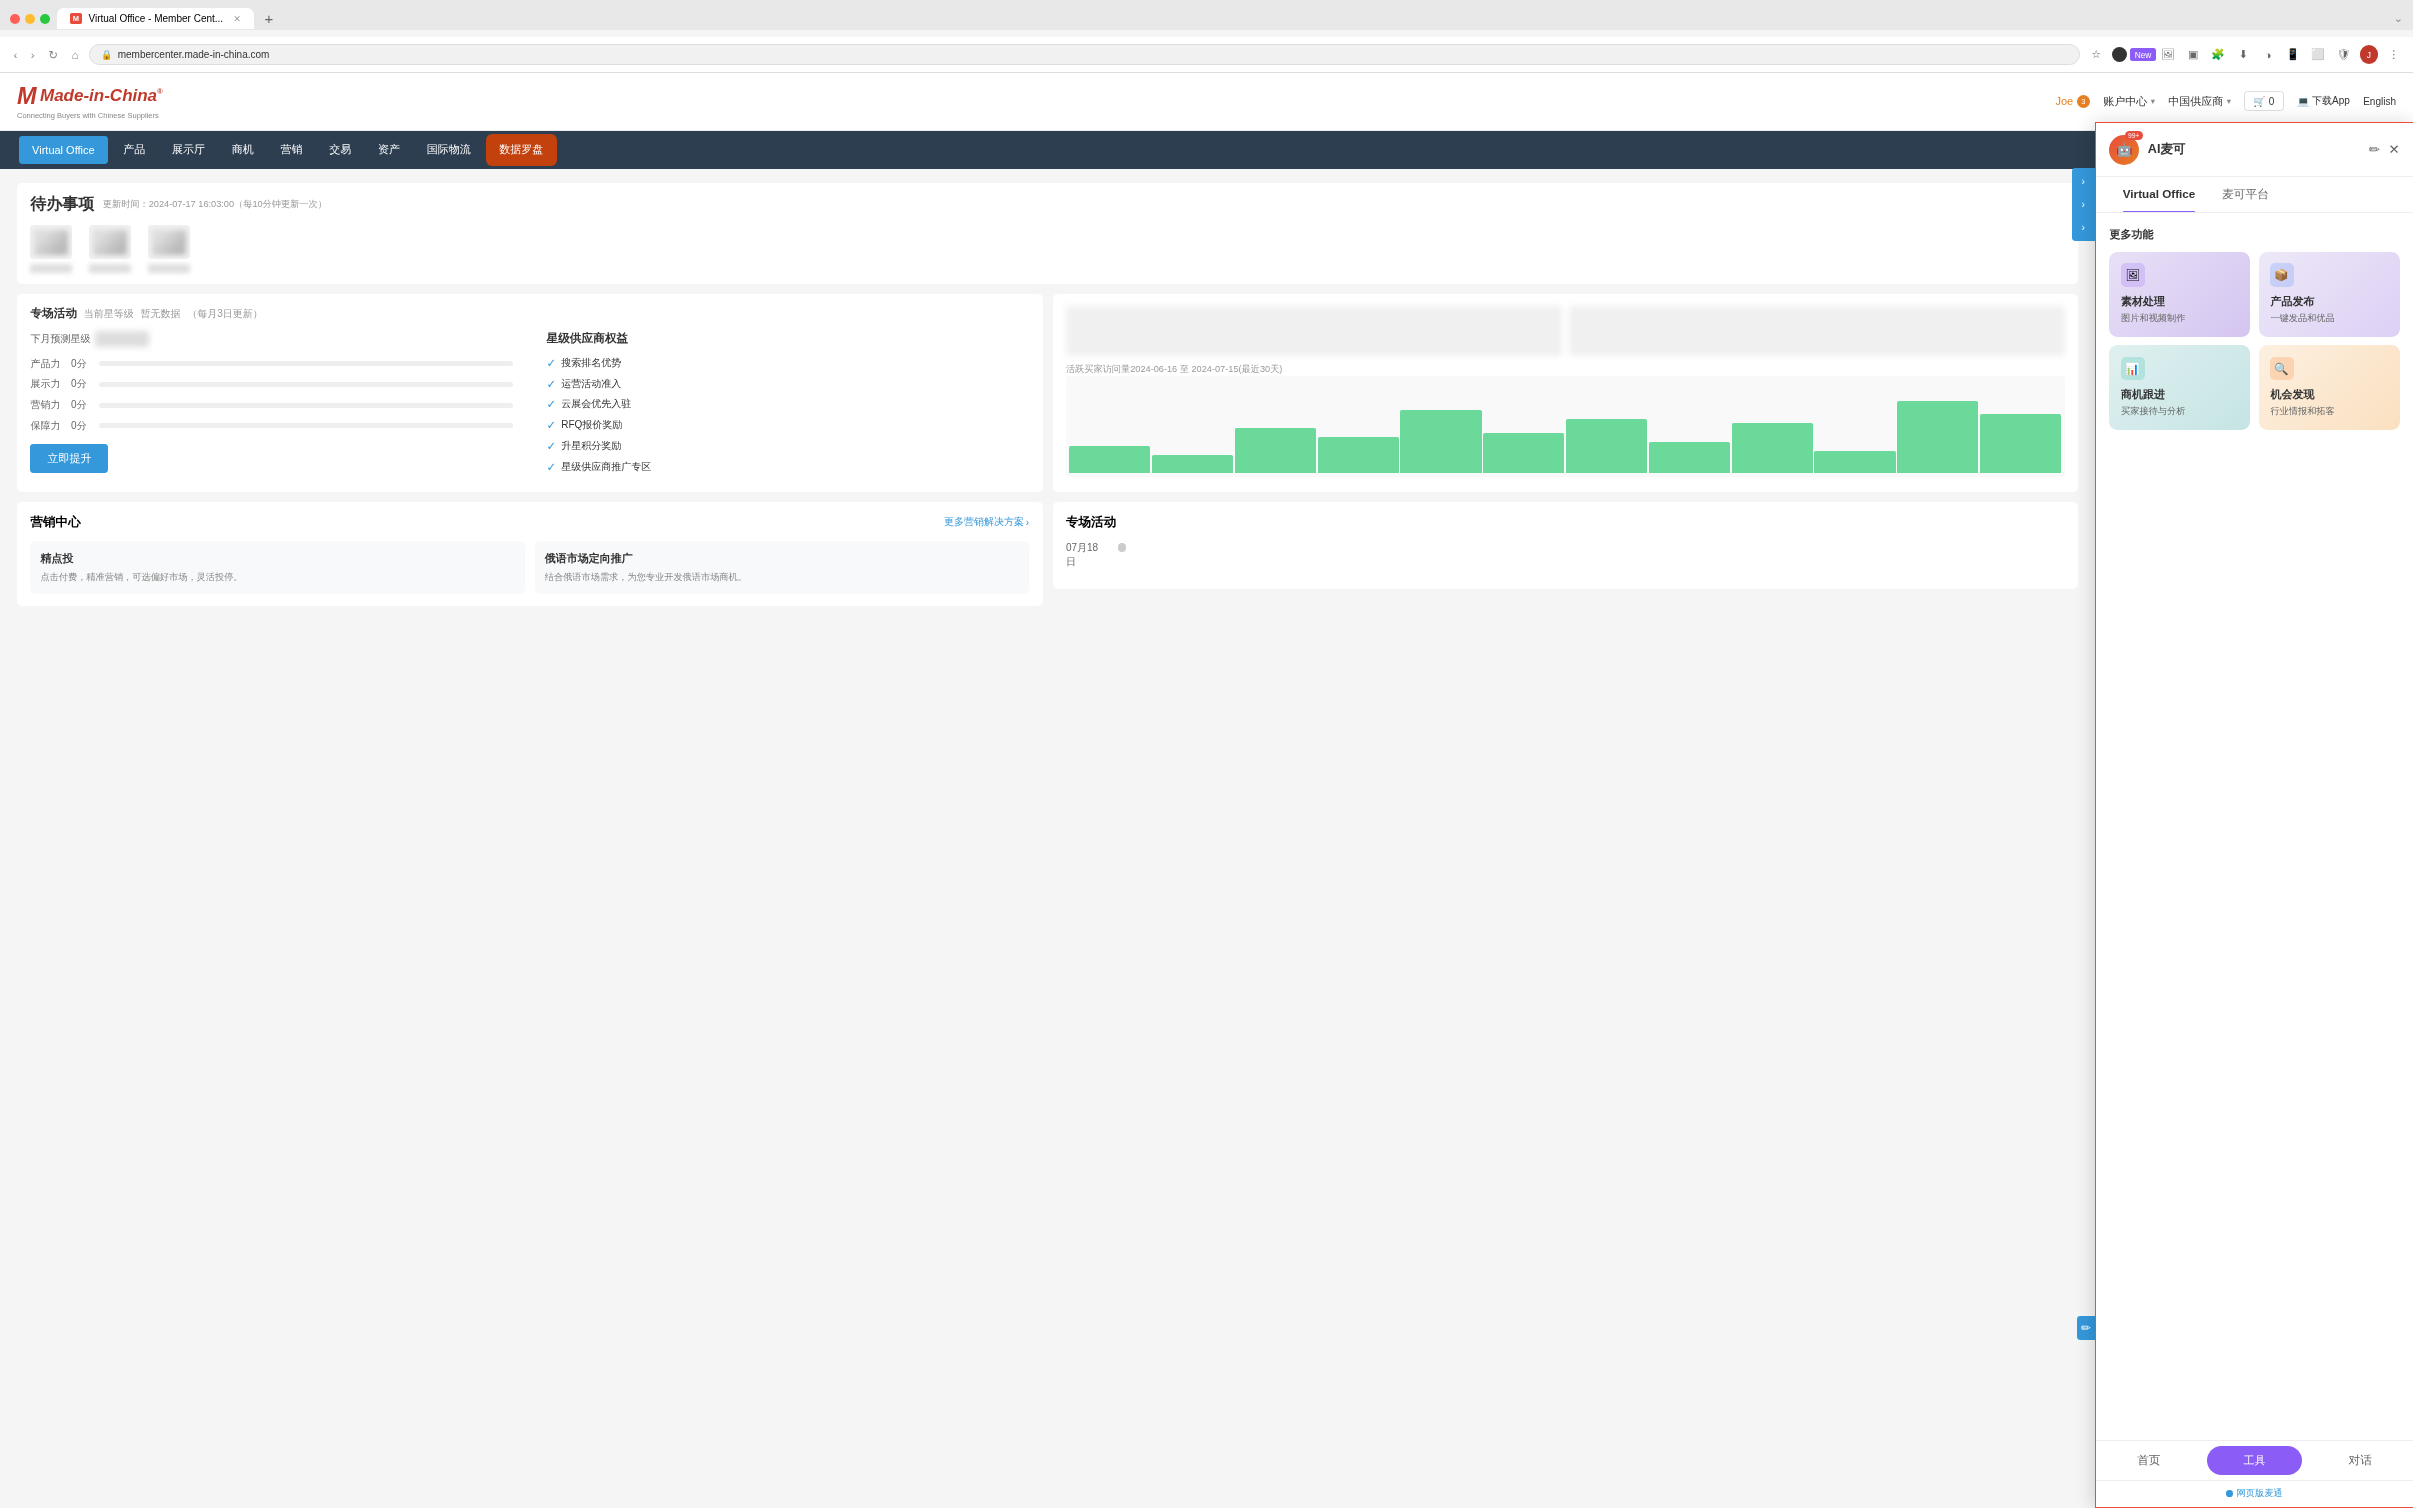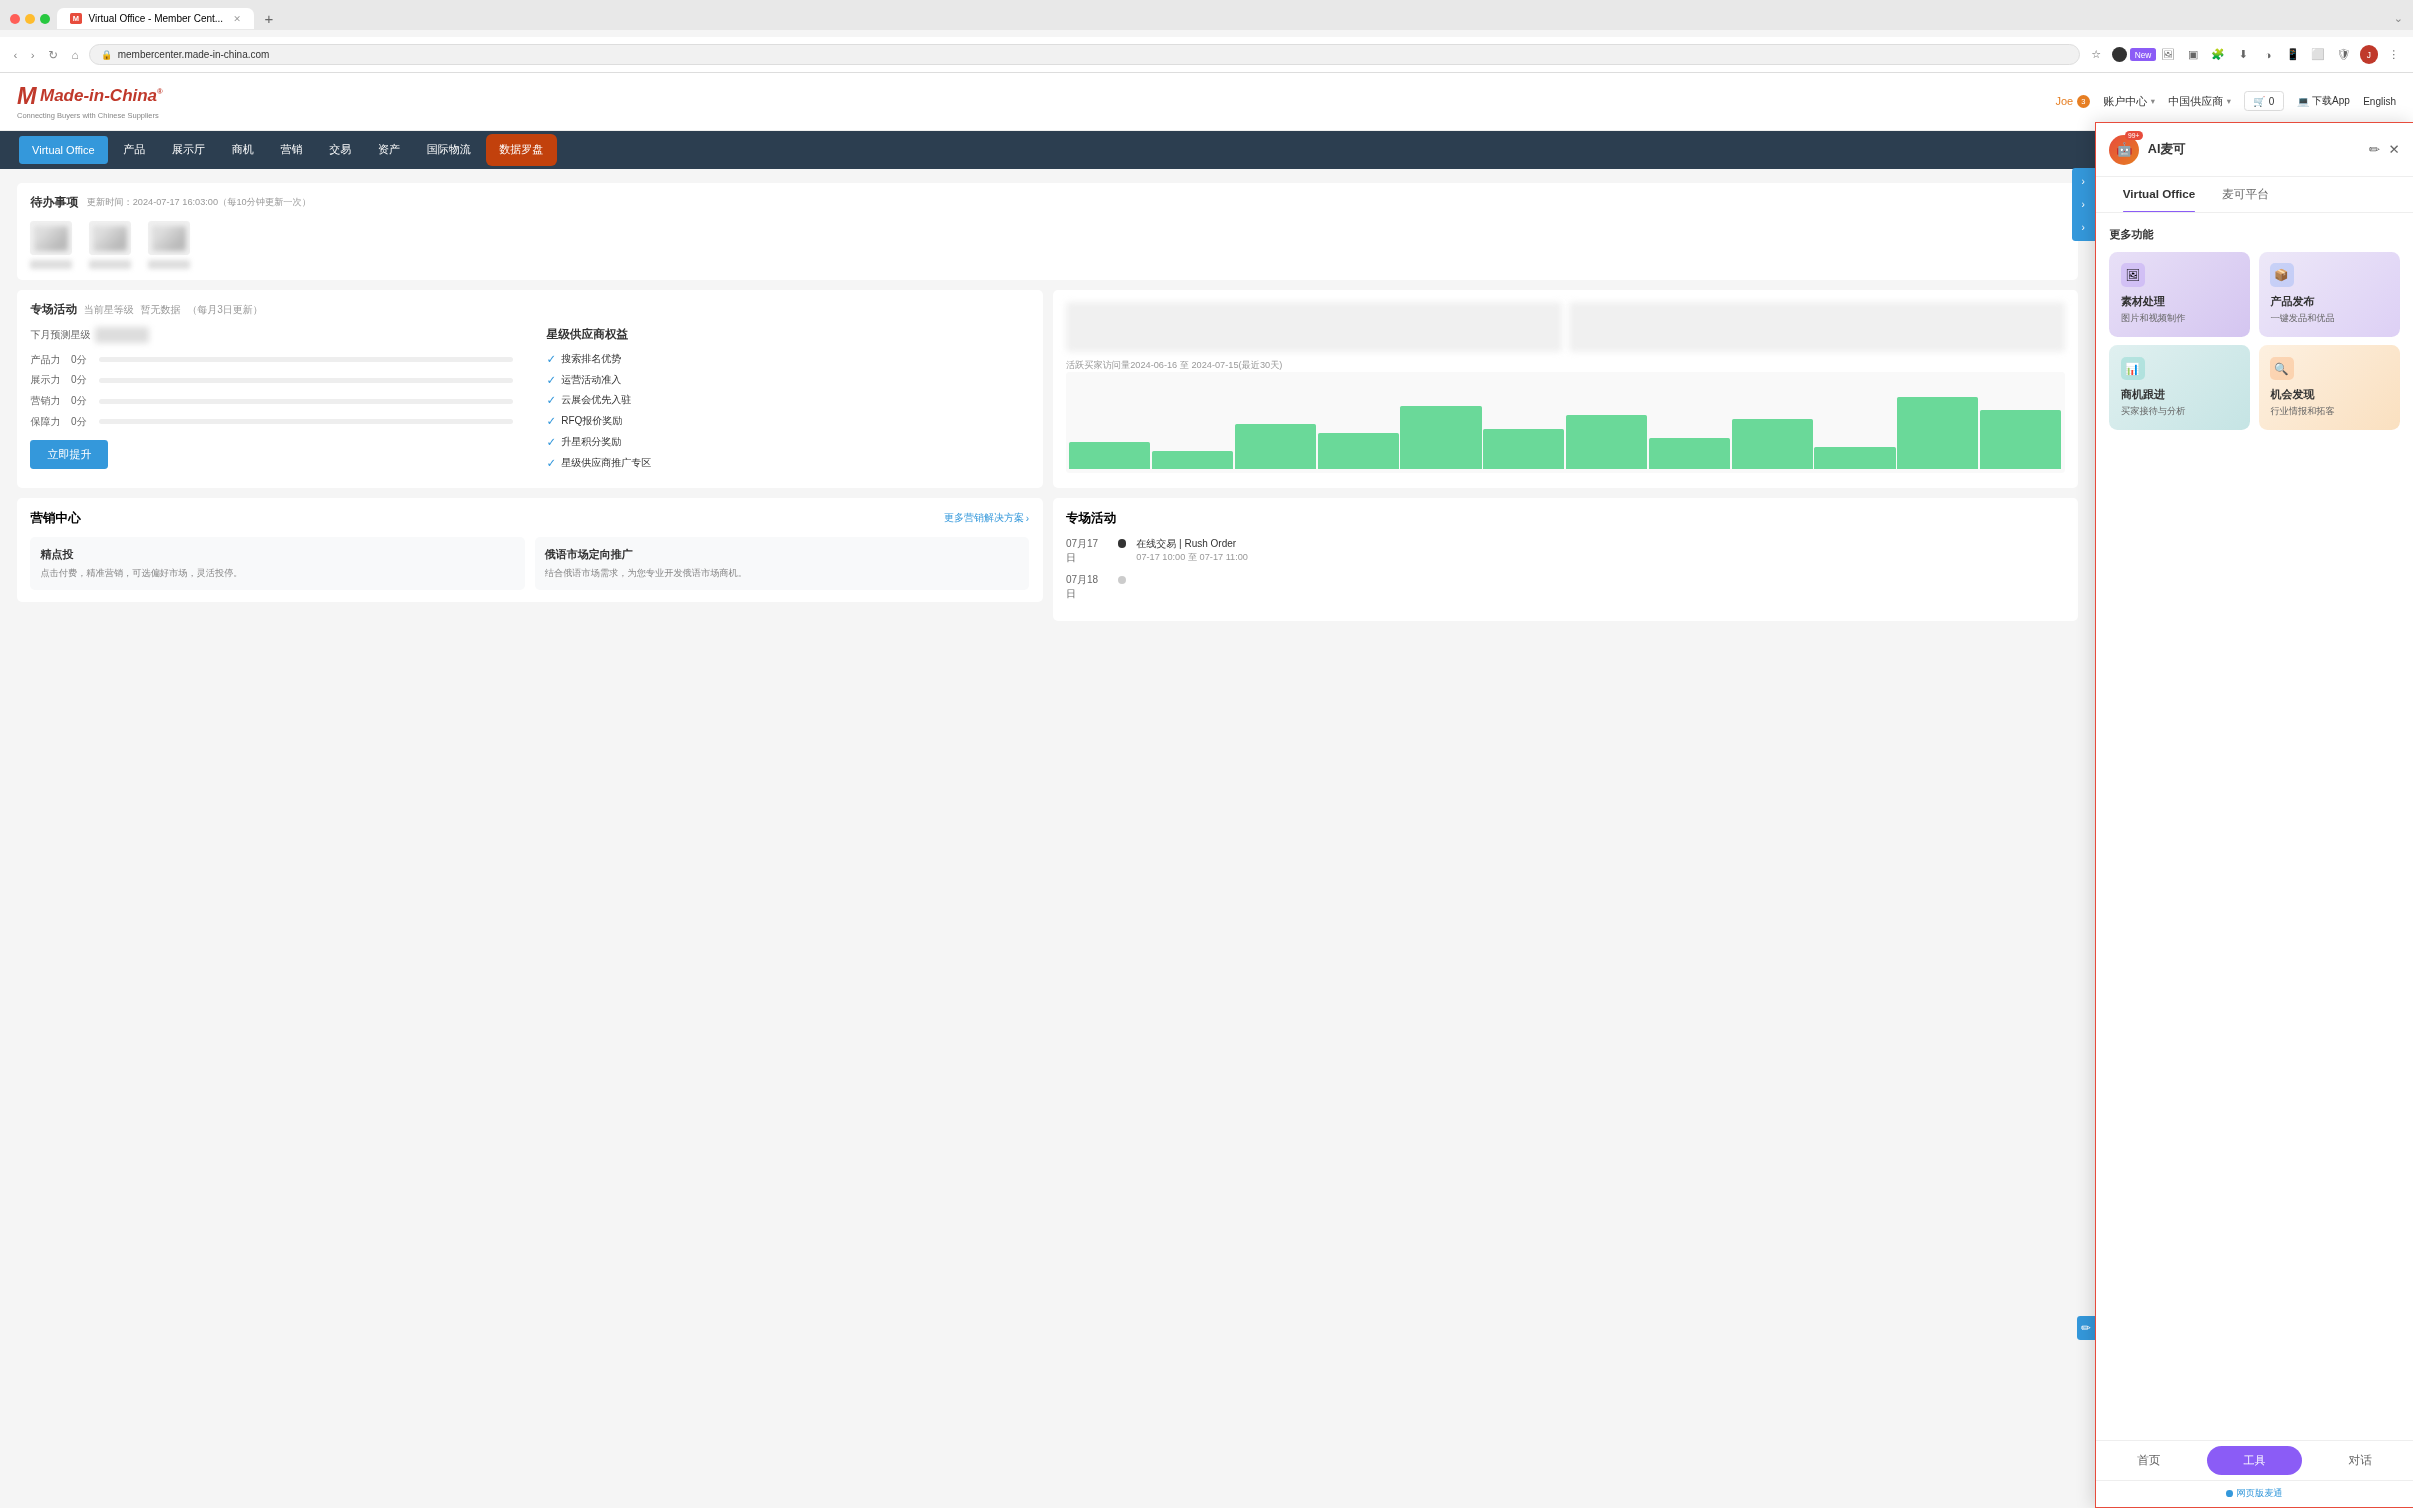--- a/index.html
+++ b/index.html
@@ -48,21 +48,21 @@
     .nav-item { color: white; padding: 11.7px 13.4px; font-size: 11px; cursor: pointer; white-space: nowrap; }
     .nav-item.active { background: #3498db; border-radius: 3.4px; margin: 3.4px 1.7px; padding: 8.4px 13.4px; }
 
     
     .main-content { background: #f5f5f5; padding: 0; overflow: hidden; }
     .content-inner { padding: 13.4px 17px; }
 
     
     .todo-section { background: white; padding: 11.7px 13.4px; margin-bottom: 10px; border-radius: 5px; }
     .section-title-row { display: flex; align-items: center; gap: 8.4px; margin-bottom: 10px; }
-    .section-title { font-size: 12px; font-weight: 600; color: #333; }
+    .section-title { font-size: 16px; font-weight: 600; color: #333; }
     .update-time { font-size: 9.2px; color: #999; }
     .todo-cards { display: flex; gap: 17px; }
     .todo-card { display: flex; flex-direction: column; align-items: center; gap: 5px; }
     .todo-card-icon { width: 42px; height: 34px; background: #f0f0f0; border-radius: 3.4px; display: flex; align-items: center; justify-content: center; }
     .blurred-block { width: 34px; height: 25px; background: linear-gradient(135deg, #ddd 25%, #bbb 75%); border-radius: 2.5px; filter: blur(2.5px); }
     .todo-label { font-size: 9.2px; color: #999; filter: blur(2.5px); background: #ddd; width: 42px; height: 8.4px; border-radius: 1.7px; }
 
     
     .two-col { display: flex; gap: 10px; margin-bottom: 10px; }
     .left-col { flex: 1; }
@@ -442,28 +442,20 @@
               <div class="mkt-desc">结合俄语市场需求，为您专业开发俄语市场商机。</div>
             </div>
           </div>
         </div>
       </div>
 
       <div style="flex:1;">
         <div class="events-section">
           <div class="es-title">专场活动</div>
           <div class="event-item">
-            <span class="event-date-badge">07月17日</span>
-            <div class="event-dot"></div>
-            <div class="event-content">
-              <div class="event-title">在线交易 | Rush Order</div>
-              <div class="event-time">07-17 10:00 至 07-17 11:00</div>
-            </div>
-          </div>
-          <div class="event-item">
             <span class="event-date-badge">07月18日</span>
             <div class="event-dot gray"></div>
             <div class="event-content">
               <div class="event-title"></div>
               <div class="event-time"></div>
             </div>
           </div>
         </div>
       </div>
     </div>

